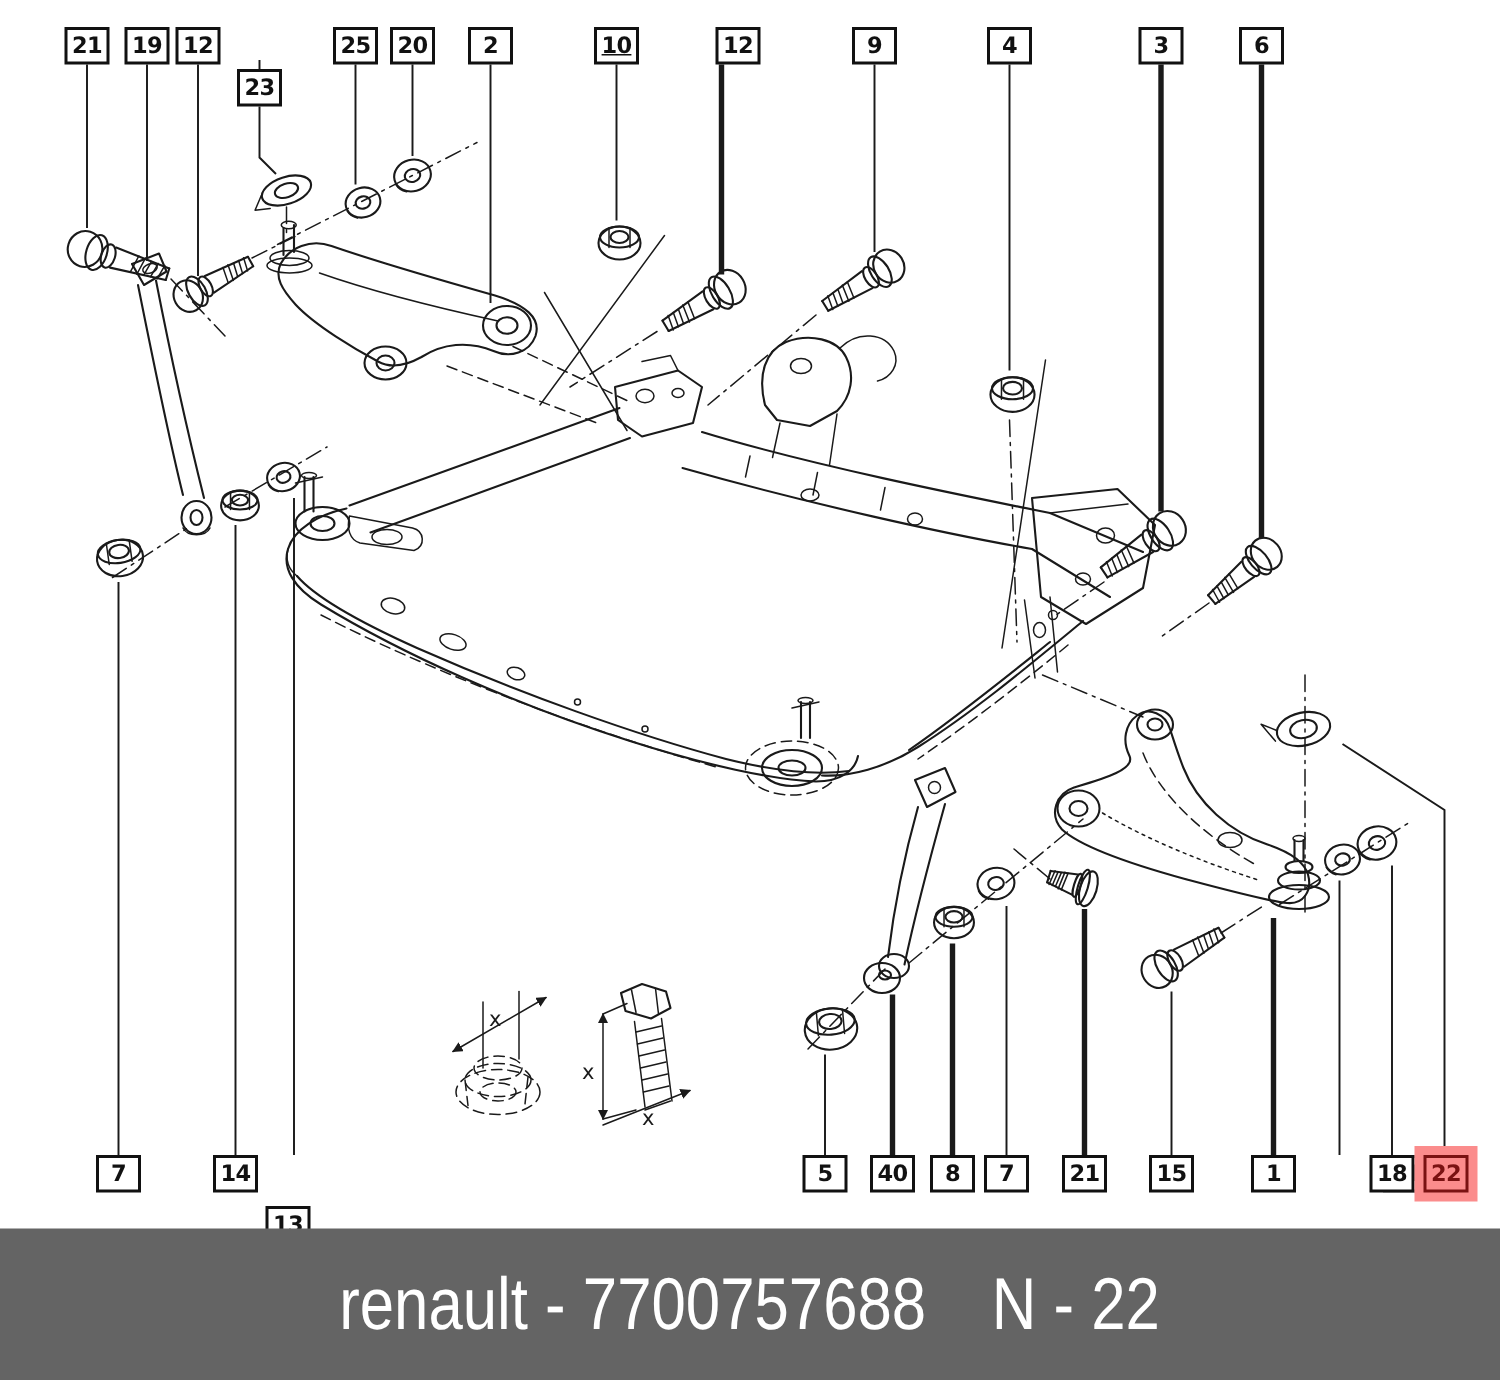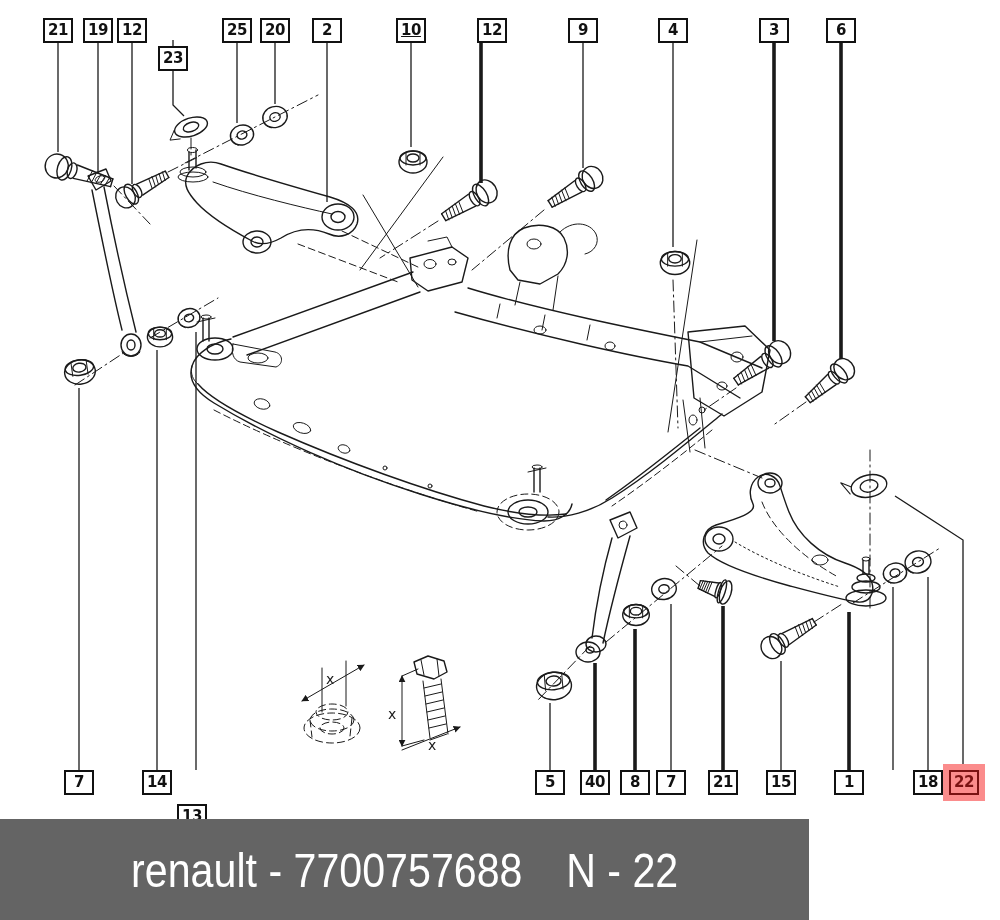--- a/index.html
+++ b/index.html
@@ -18,21 +18,21 @@
   svg .dashdot{stroke-dasharray:11 4 2 4;}
   svg .dot{stroke-dasharray:2 3;}
   svg .leader{fill:none;stroke:var(--line);stroke-width:1.3;}
   svg .leader.bold{stroke-width:3.6;}
   svg .dim-x{font:14px "DejaVu Sans",sans-serif;fill:var(--line);}
   .callout{position:absolute;transform:translateX(-50%);min-width:22px;height:19px;padding:1px 2px;
            border:2px solid #111;background:#fff;color:#111;text-align:center;
            font:bold 15px/19px "DejaVu Sans",sans-serif;letter-spacing:-0.5px;}
   .callout.hl{background:var(--hl-bg);border-color:var(--hl-fg);color:var(--hl-fg);
               box-shadow:0 0 0 6px var(--hl-bg);}
-  .footer{position:absolute;left:0;top:819px;width:809px;height:101px;background:var(--footer-bg);
+  .footer{position:absolute;left:0;top:819px;width:1000px;height:101px;background:var(--footer-bg);
           display:flex;align-items:center;justify-content:center;color:var(--footer-fg);}
   .ftext{display:flex;gap:52px;align-items:baseline;transform:scaleX(.84);
          font-family:"Liberation Sans",sans-serif;font-size:49px;font-weight:400;white-space:nowrap;}
 </style>
 </head>
 <body>
 
 <div class="stage">
 
   <svg width="1000" height="920" viewBox="0 0 1000 920" xmlns="http://www.w3.org/2000/svg">

